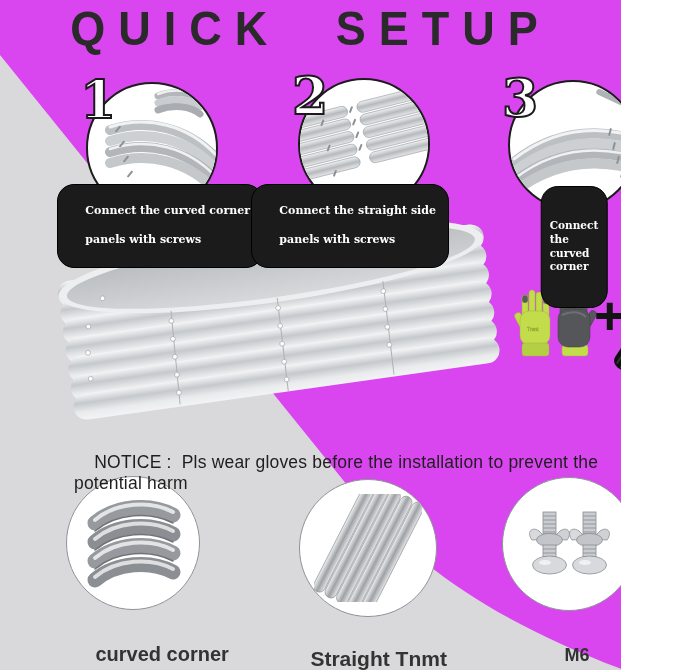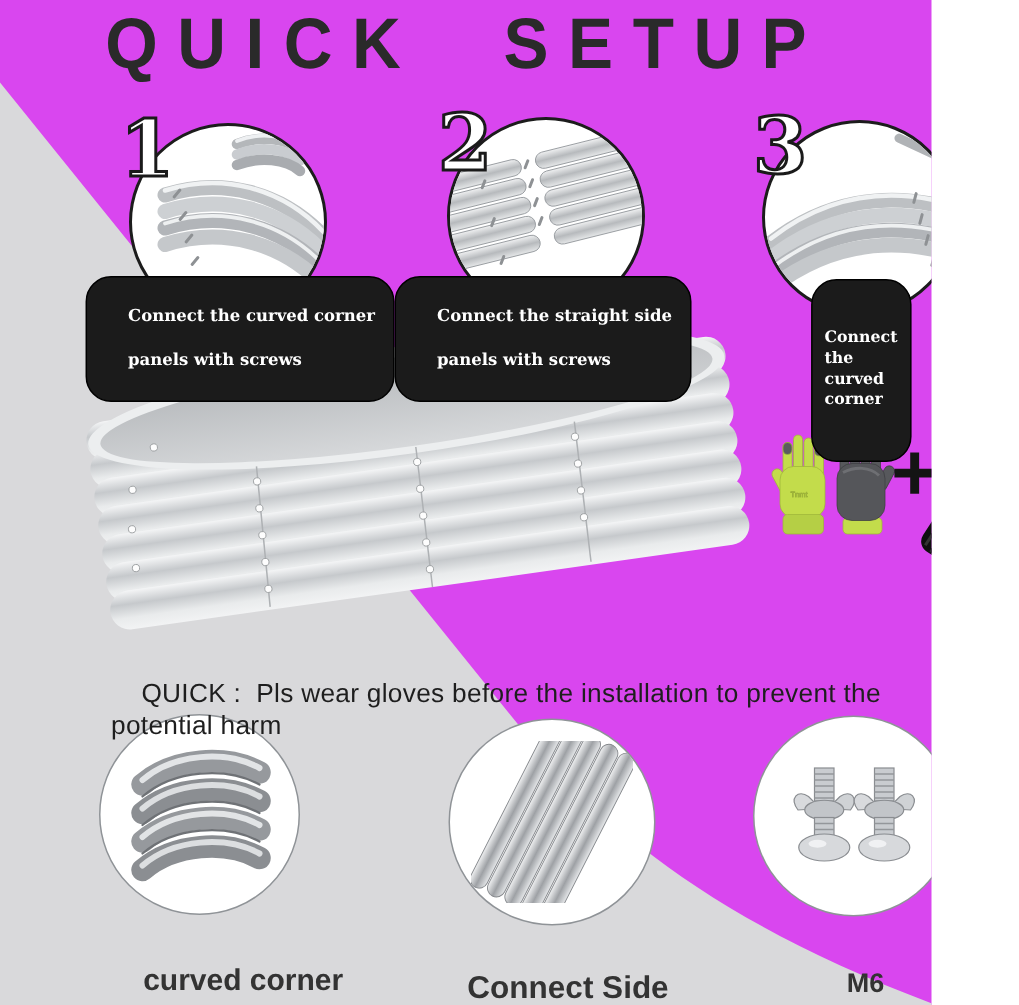--- a/index.html
+++ b/index.html
@@ -21,21 +21,21 @@
             font-size:52px;line-height:1;color:#ffffff;-webkit-text-stroke:2px #1a1a1a;
             text-shadow:0 0 1px #1a1a1a;}
   #n1{left:80px;top:74px;}
   #n2{left:292px;top:70px;}
   #n3{left:502px;top:72px;}
 
   .pill{position:absolute;z-index:3;background:#1b1b1b;color:#ffffff;border-radius:17px;
         padding:5px 12px 6px;text-align:left;font-family:"DejaVu Serif",serif;font-weight:bold;
         font-size:11px;line-height:1.3;white-space:pre-wrap;border:1px solid #000;}
   #p1{left:160px;top:184px;transform:translateX(-50%);}
-  #p2{left:362px;top:184px;transform:translateX(-50%);}
+  #p2{left:350px;top:184px;transform:translateX(-50%);}
   #p3{left:574px;top:186px;transform:translateX(-50%);font-size:10.5px;padding:5px 8px 6px;}
 
   .bed{position:absolute;left:50px;top:214px;z-index:1;}
   .gloves{position:absolute;left:512px;top:283px;z-index:2;}
   .plus{position:absolute;left:594px;top:288px;z-index:2;font-size:54px;font-weight:900;color:#141414;line-height:1;}
   .screwdriver{position:absolute;left:610px;top:268px;z-index:2;}
 
   .notice{position:absolute;left:74px;top:431px;z-index:2;font-size:17.5px;color:#1e1e1e;
           letter-spacing:.2px;white-space:pre-wrap;}
   .notice-label{margin-right:10px;}
@@ -245,21 +245,21 @@
       <rect x="26.5" y="-12" width="7" height="6" rx="1.5" fill="#dcdee0" stroke="#8f9397" stroke-width="0.6"></rect>
       <rect x="24" y="56" width="12.5" height="9" rx="2" fill="#1f1f1f"></rect>
       <rect x="19.5" y="63" width="21.5" height="44" rx="8" fill="#0f0f0f"></rect>
       <line x1="24.5" y1="66" x2="24.5" y2="104" stroke="#333" stroke-width="2"></line>
       <line x1="30" y1="66" x2="30" y2="106" stroke="#2a2a2a" stroke-width="2"></line>
       <line x1="35.5" y1="66" x2="35.5" y2="104" stroke="#333" stroke-width="2"></line>
     </g>
   </svg>
 
   <div class="notice">
-    <span class="notice-label">QUICK :</span><span>Pls wear gloves before the installation to prevent the potential harm</span>
+    <span class="notice-label">NOTICE :</span><span>Pls wear gloves before the installation to prevent the potential harm</span>
   </div>
 
   <div class="part-circle" id="pc1">
     <svg width="104" height="104" viewBox="0 0 104 104">
       <g fill="none" stroke-linecap="round">
         <path d="M14,32 C35,14 70,12 92,24" stroke="#96999d" stroke-width="15"></path>
         <path d="M14,51 C35,33 70,31 92,43" stroke="#8b8e92" stroke-width="15"></path>
         <path d="M14,70 C35,52 70,50 92,62" stroke="#96999d" stroke-width="15"></path>
         <path d="M14,89 C35,71 70,69 92,81" stroke="#8b8e92" stroke-width="15"></path>
         <path d="M14,29 C35,11 70,9 92,21" stroke="#e2e4e6" stroke-width="4"></path>
@@ -319,21 +319,21 @@
         </g>
       </g>
     </svg>
   </div>
 
   <div class="part-label" id="pl1">
     <span>curved corner</span><br>
     
   </div>
   <div class="part-label" id="pl2">
-    <span>Connect Side</span><br>
+    <span>Straight Tnmt</span><br>
     
   </div>
   <div class="part-label" id="pl3">
     <span>M6 screws &amp; nuts</span><br>
     
   </div>
 
 </div>
 
 </body></html>

